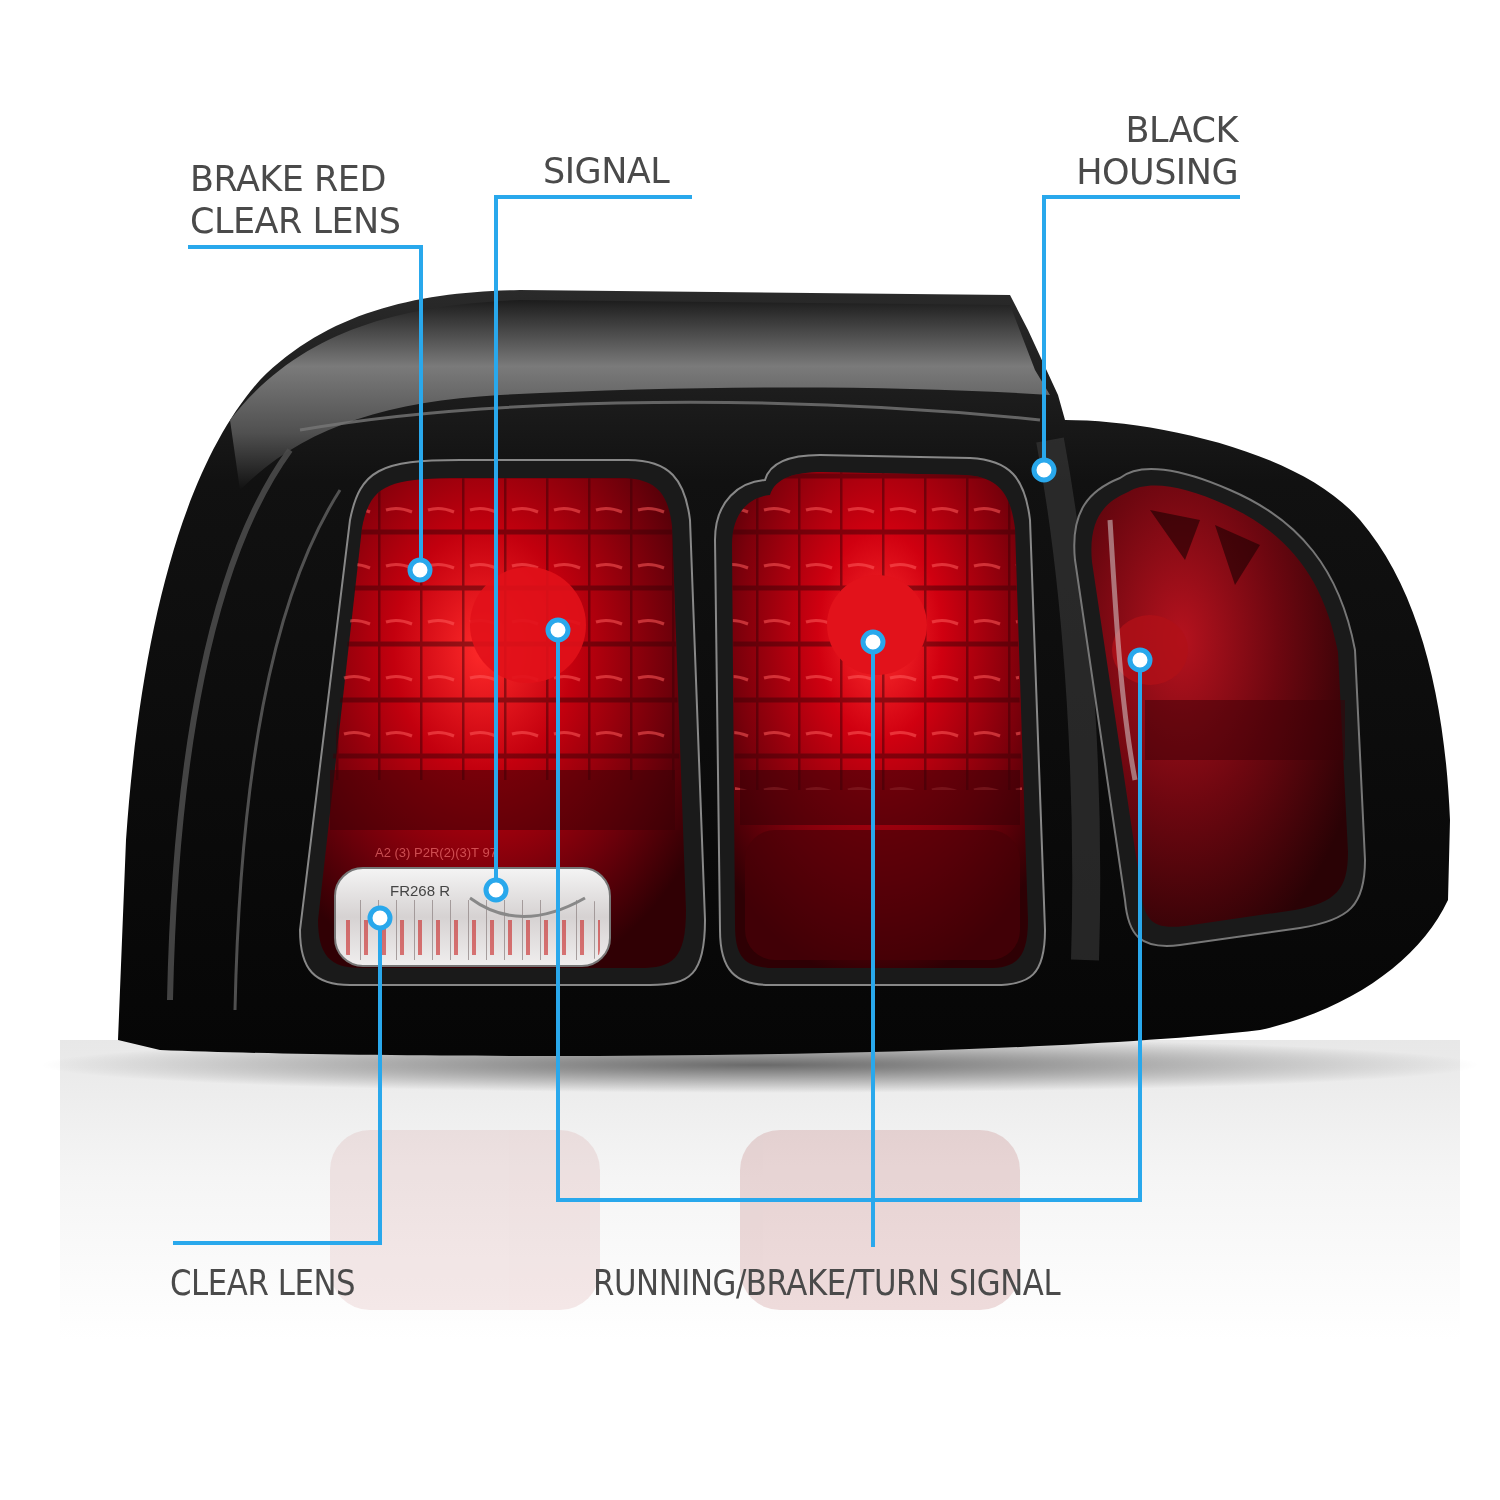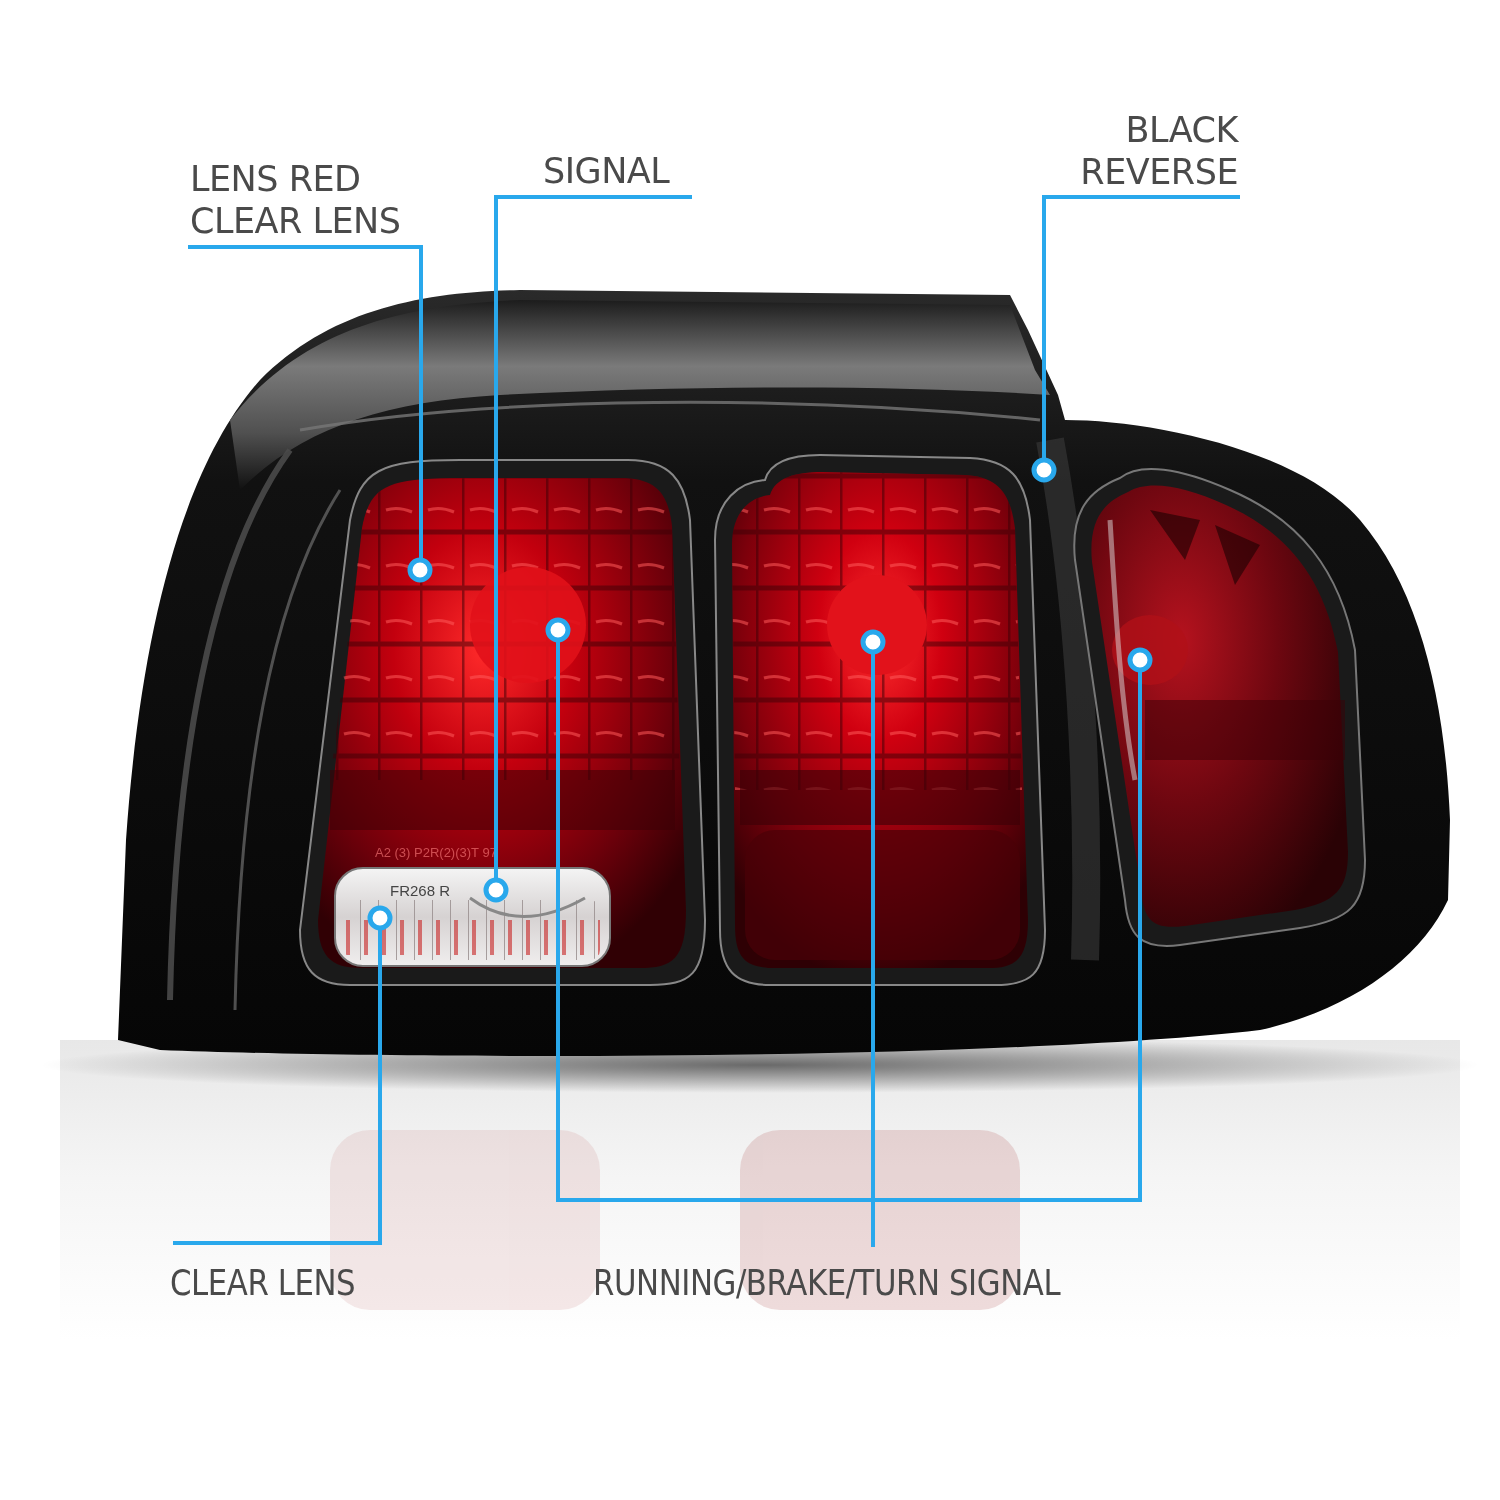--- a/index.html
+++ b/index.html
@@ -166,31 +166,31 @@
       <circle cx="496" cy="890" r="10"></circle>
       <circle cx="1044" cy="470" r="10"></circle>
       <circle cx="380" cy="918" r="10"></circle>
       <circle cx="558" cy="630" r="10"></circle>
       <circle cx="873" cy="642" r="10"></circle>
       <circle cx="1140" cy="660" r="10"></circle>
     </g>
   </svg>
 
   <div class="label" style="left:190px; top:158px;">
-    <span>LENS RED</span>
+    <span>BRAKE RED</span>
     <span>CLEAR LENS</span>
   </div>
 
   <div class="label" style="left:543px; top:150px;">
     <span>SIGNAL</span>
   </div>
 
   <div class="label right" style="right:262px; top:109px;">
     <span>BLACK</span>
-    <span>REVERSE</span>
+    <span>HOUSING</span>
   </div>
 
   <div class="label condensed" style="left:170px; top:1262px; transform: scaleX(0.88);">
     <span>CLEAR LENS</span>
   </div>
 
   <div class="label condensed" style="left:593px; top:1262px; transform: scaleX(0.88);">
     <span>RUNNING/BRAKE/TURN SIGNAL</span>
   </div>
 

